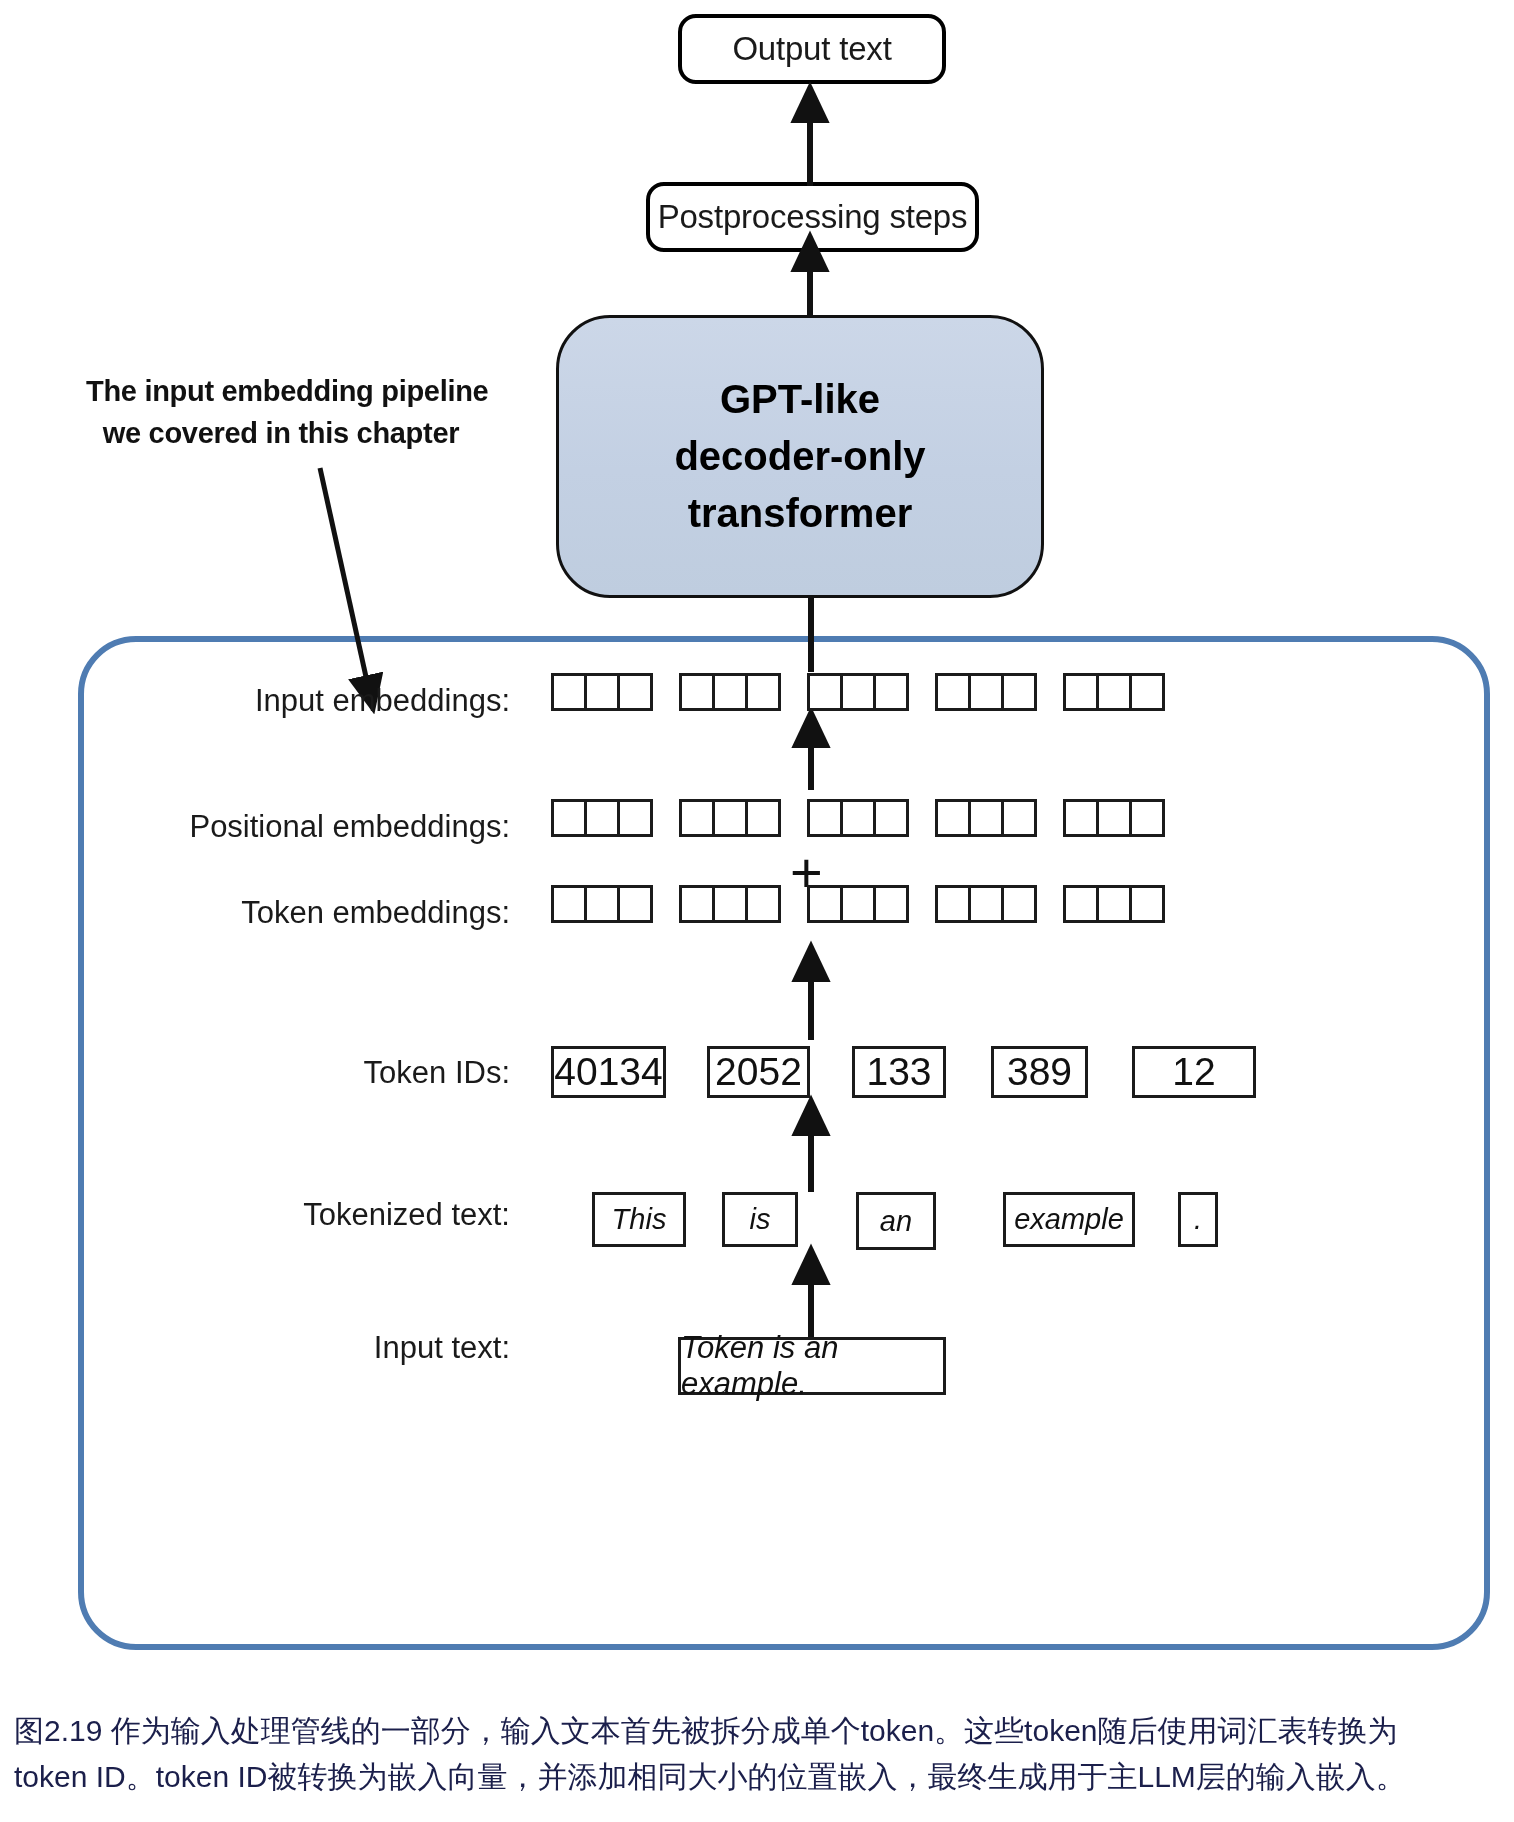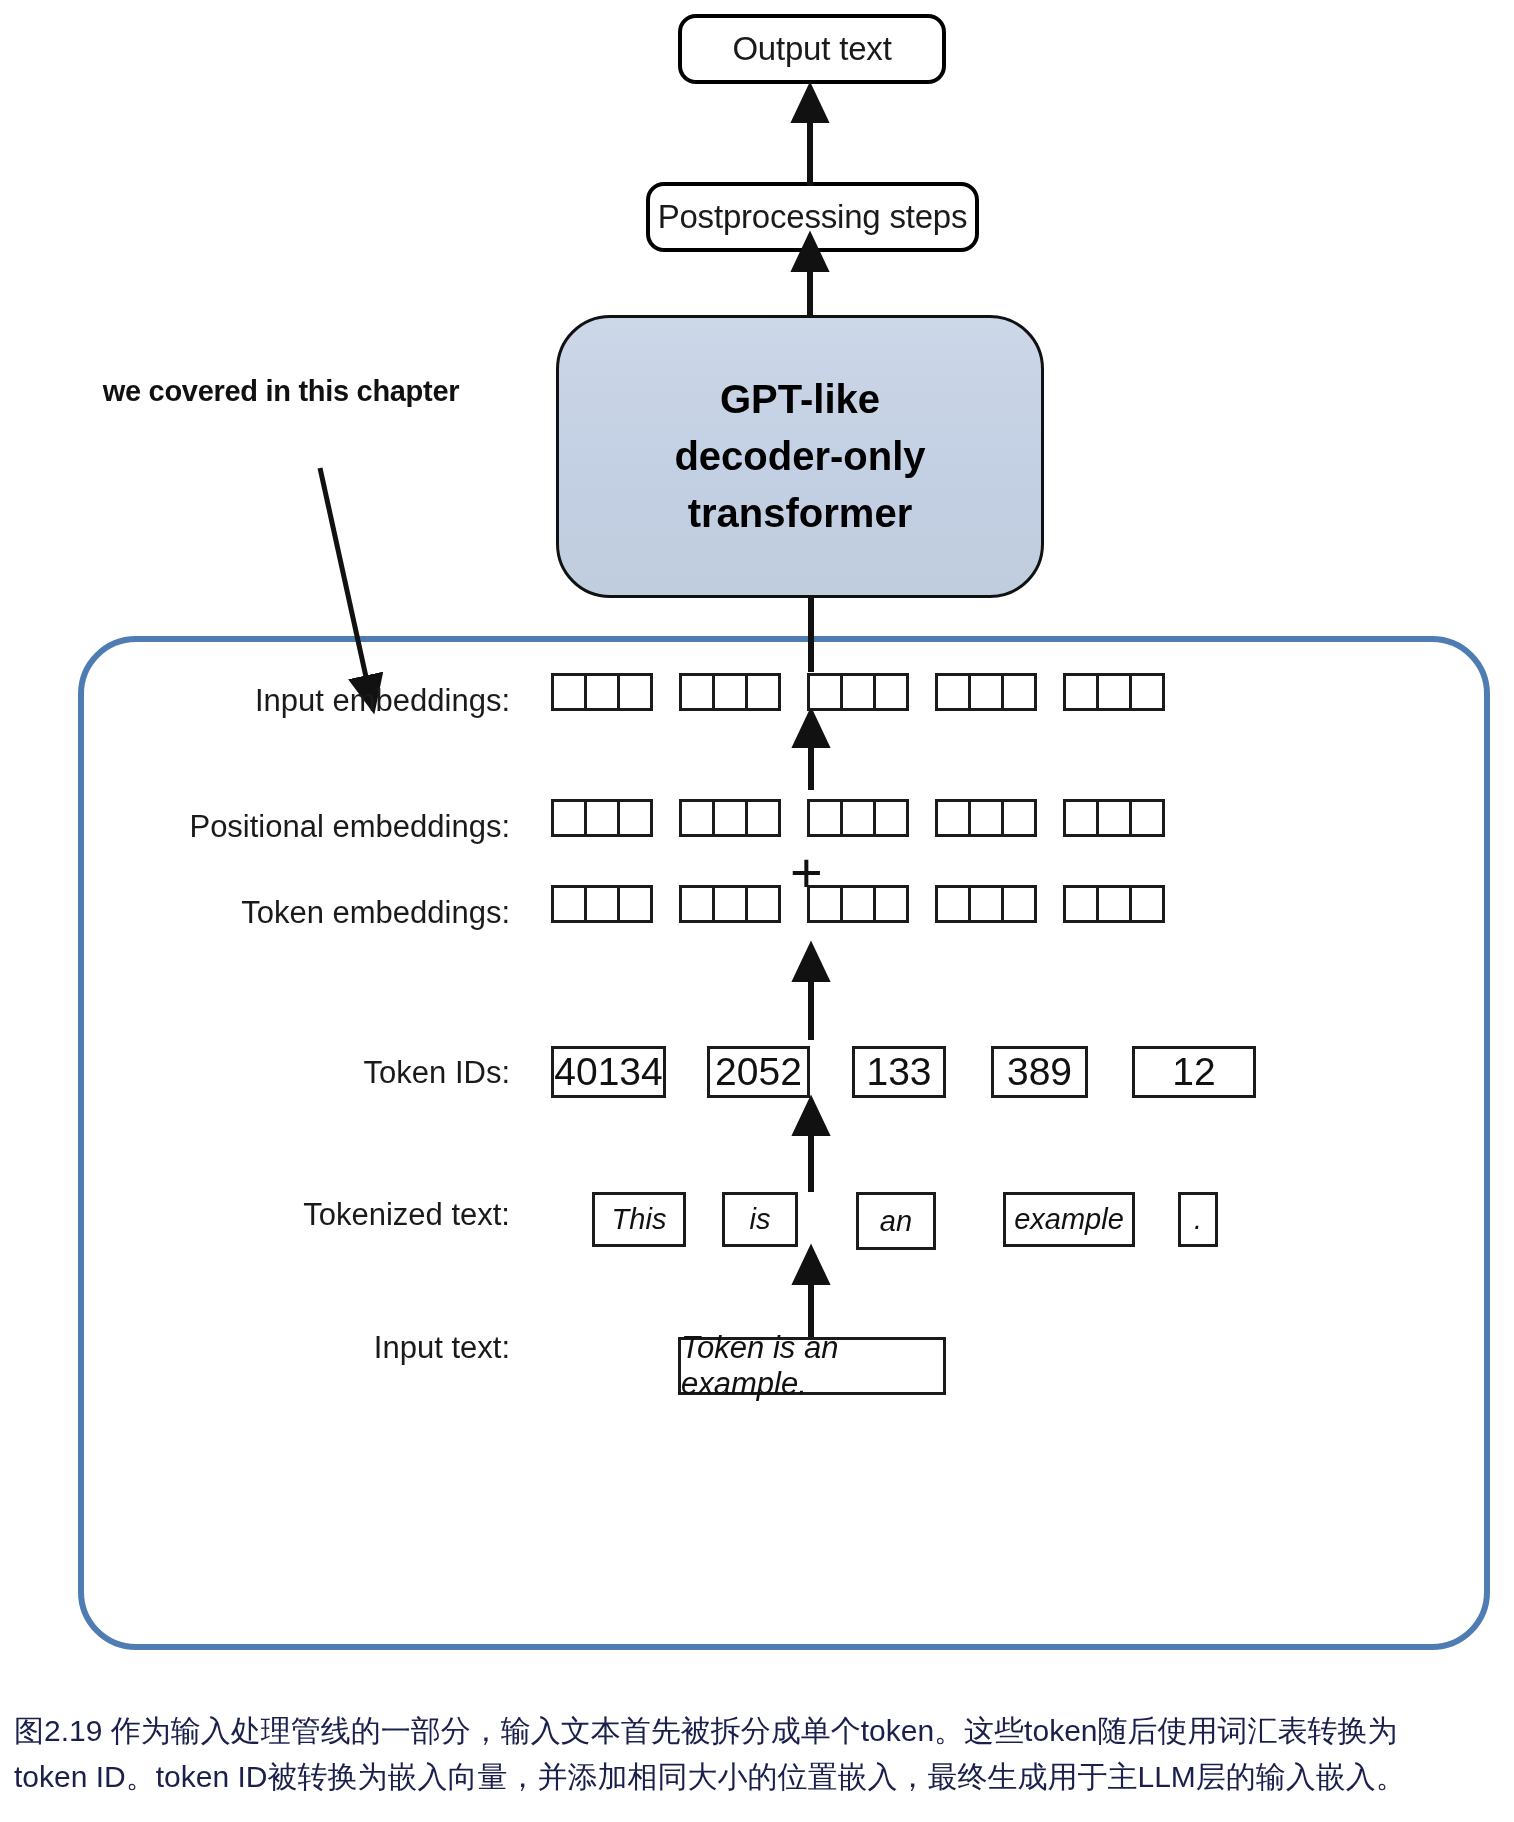--- a/index.html
+++ b/index.html
@@ -216,20 +216,21 @@
     <span class="pill-label">Postprocessing steps</span>
   </div>
 
   <div id="gpt-box">
     <span class="gpt-line">GPT-like</span>
     <span class="gpt-line">decoder-only</span>
     <span class="gpt-line">transformer</span>
   </div>
 
   <div id="annotation">
+    <span class="ann-line">The input embedding pipeline</span>
     <span class="ann-line">we covered in this chapter</span>
   </div>
 
   <div id="pipeline-box"></div>
 
   <div class="row-label" style="left:160px; top:683px; width:350px;">Input embeddings:</div>
   <div class="emb-row" id="row-cells-input-embeddings" style="left:551px; top:673px;">
       <div class="emb-group">
         <div class="emb-cell"></div>
         <div class="emb-cell"></div>

